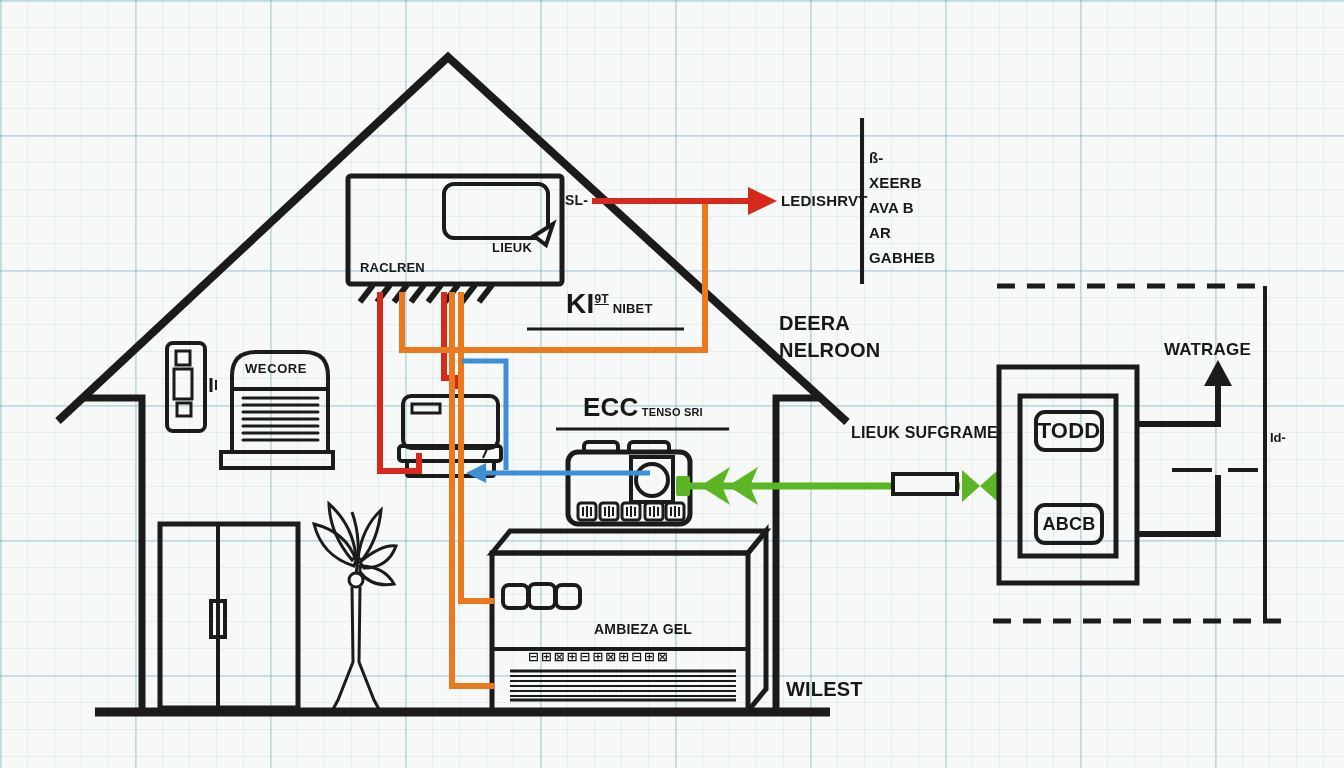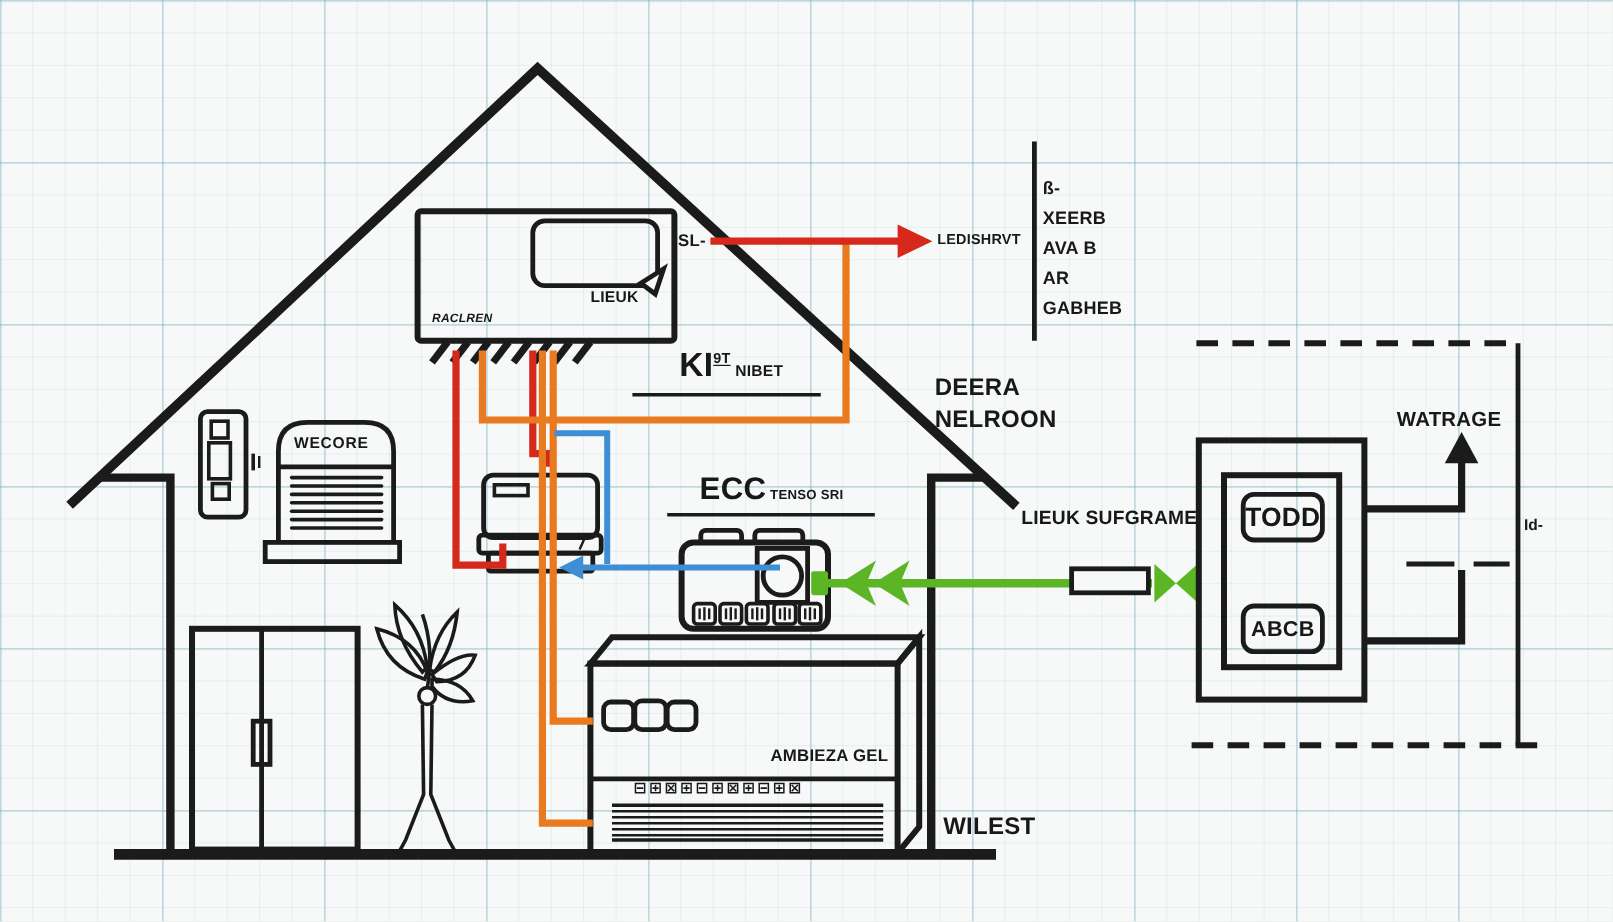--- a/index.html
+++ b/index.html
@@ -222,24 +222,24 @@
       <line class="ink" x1="1228" y1="470" x2="1258" y2="470" stroke-width="4"></line>
     </g>
 
     <line class="ink" x1="862" y1="118" x2="862" y2="284" stroke-width="4"></line>
 
     <line class="ink" x1="527" y1="329" x2="684" y2="329" stroke-width="3"></line>
     <line class="ink" x1="556" y1="429" x2="729" y2="429" stroke-width="3"></line>
   </svg>
 
   <div class="lbl" style="left:492px;top:240px;font-size:13px;">LIEUK</div>
-  <div class="lbl" style="left:360px;top:260px;font-size:10px;font-style:italic;">RACLREN</div>
+  <div class="lbl" style="left:360px;top:260px;font-size:13px;">RACLREN</div>
 
   <div class="lbl" style="left:565px;top:192px;font-size:14px;">SL-</div>
-  <div class="lbl" style="left:781px;top:192px;font-size:12px;">LEDISHRVT</div>
+  <div class="lbl" style="left:781px;top:192px;font-size:15px;">LEDISHRVT</div>
 
   <div class="lbl" style="left:566px;top:288px;font-size:28px;"><span>KI</span><sup style="font-size:12px;text-decoration:underline;">9T</sup><span style="font-size:13px;"> </span><span style="font-size:13px;">NIBET</span></div>
 
   <div class="lbl" style="left:779px;top:310px;font-size:20px;line-height:27px;">
     <span class="line" style="display:block;">DEERA</span>
     <span class="line" style="display:block;">NELROON</span>
   </div>
 
   <div class="lbl list" style="left:869px;top:145px;font-size:15px;line-height:25px;">
     <span class="line">ß-</span>
@@ -253,18 +253,18 @@
 
   <div class="lbl" style="left:583px;top:392px;font-size:26px;"><span>ECC</span><span style="font-size:11px;"> </span><span style="font-size:11px;text-align:right;">TENSO SRI</span></div>
 
   <div class="lbl" style="left:851px;top:424px;font-size:16px;">LIEUK SUFGRAME</div>
   <div class="lbl" style="left:1164px;top:340px;font-size:17px;">WATRAGE</div>
 
   <div class="lbl boxlbl" style="left:1036px;top:412px;width:66px;height:38px;font-size:22px;">TODD</div>
   <div class="lbl boxlbl" style="left:1036px;top:505px;width:66px;height:38px;font-size:18px;">ABCB</div>
   <div class="lbl small" style="left:1270px;top:430px;font-size:13px;">Id-</div>
 
-  <div class="lbl" style="left:642px;top:621px;font-size:14px;">AMBIEZA GEL</div>
+  <div class="lbl" style="left:594px;top:621px;font-size:14px;">AMBIEZA GEL</div>
   <div class="lbl small" style="left:528px;top:649px;font-size:13px;letter-spacing:2px;">⊟⊞⊠⊞⊟⊞⊠⊞⊟⊞⊠</div>
 
   <div class="lbl" style="left:786px;top:678px;font-size:20px;">WILEST</div>
 
 </div>
 
 </body></html>

